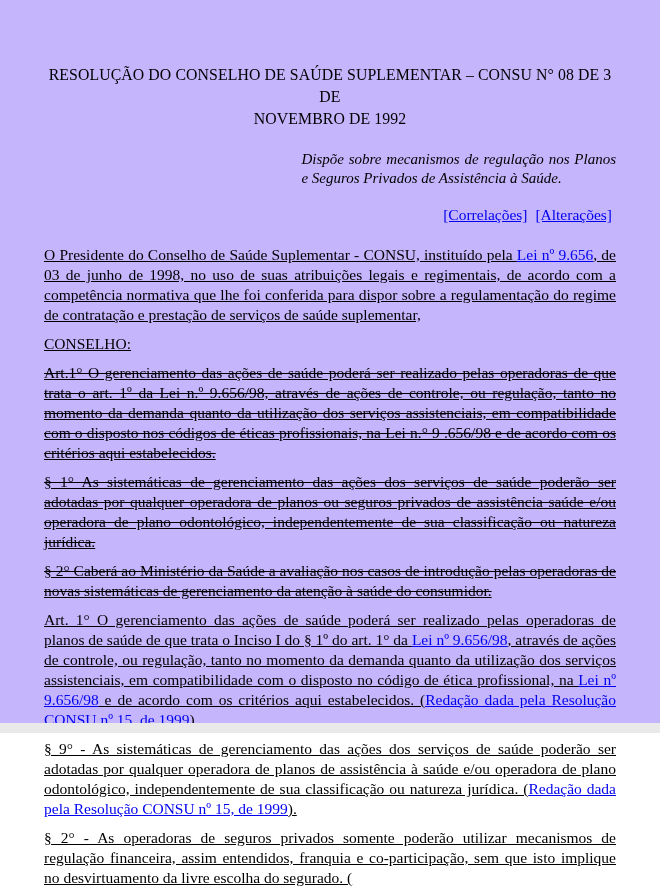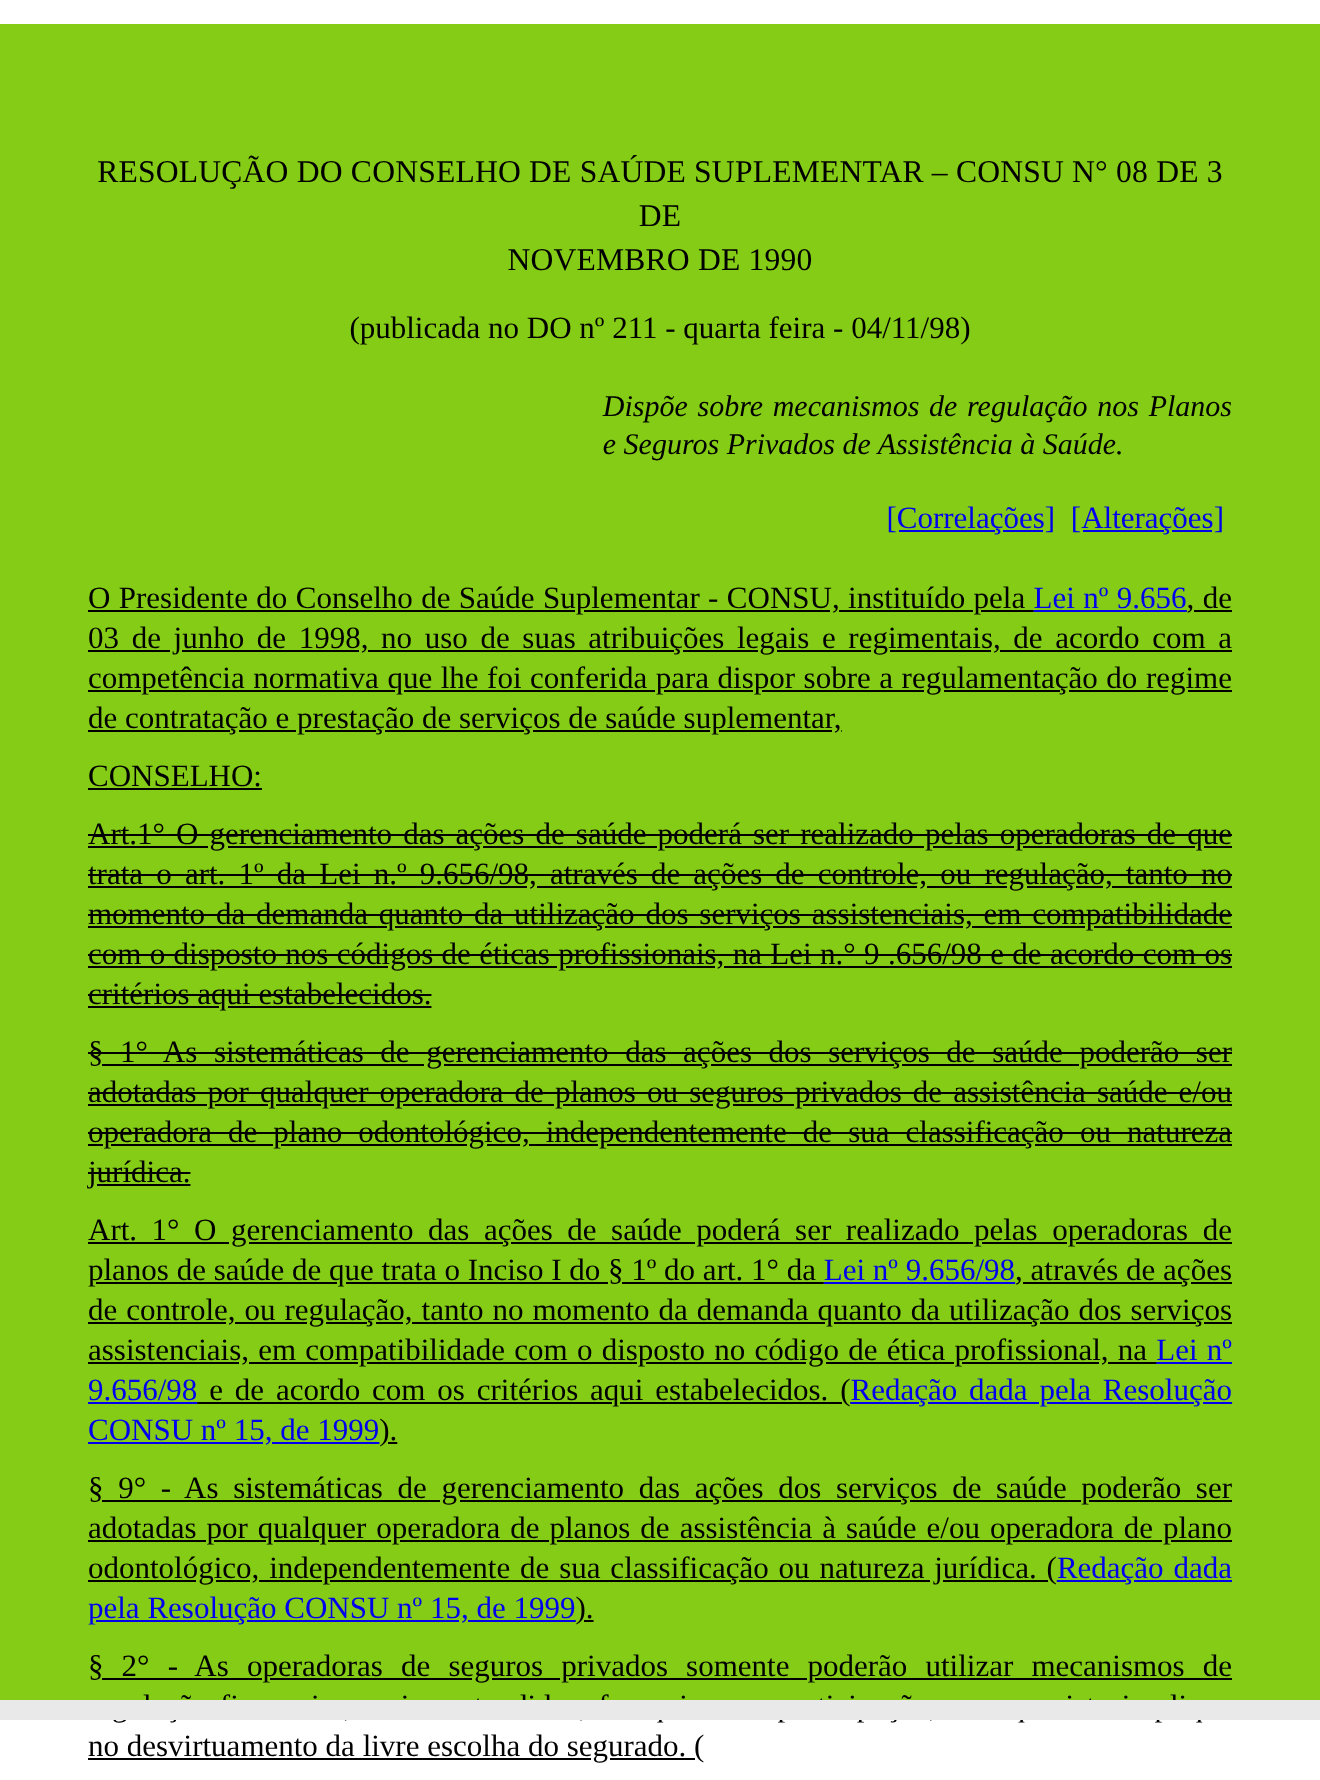--- a/index.html
+++ b/index.html
@@ -5,23 +5,22 @@
   html, body { margin: 0; padding: 0; }
   body {
     width: 660px; height: 890px;
     background: #ffffff;
     color: #000000;
     font-family: "Liberation Serif", "DejaVu Serif", serif;
     overflow: hidden;
   }
   .page {
     position: relative;
-    width: 660px; height: 848px;
-    background: #84cc16;
-    margin-top: 12px;
+    width: 660px; height: 733px;
+    background: #c4b5fd;
   }
   .content {
     padding: 64px 44px 0 44px;
   }
   .doc-title {
     margin: 0;
     font-size: 15.8px;
     font-weight: normal;
     line-height: 22px;
     text-align: center;
@@ -71,37 +70,37 @@
   }
 </style>
 </head>
 <body>
 
 <div class="page">
   <div class="content">
 
     <h1 class="doc-title">
       <div>RESOLUÇÃO DO CONSELHO DE SAÚDE SUPLEMENTAR – CONSU N° 08 DE 3 DE</div>
-      <div>NOVEMBRO DE 1990</div>
+      <div>NOVEMBRO DE 1992</div>
     </h1>
 
-    <p class="pub-line">(publicada no DO nº 211 - quarta feira - 04/11/98)</p>
 
     <p class="epigraph">Dispõe sobre mecanismos de regulação nos Planos e Seguros Privados de Assistência à Saúde.</p>
 
     <p class="top-links">
       <a>[Correlações]</a>
       <a>[Alterações]</a>
     </p>
 
     <div class="doc-body" id="doc-body">
         <p><span>O Presidente do Conselho de Saúde Suplementar - CONSU, instituído pela </span><a class="doclink">Lei nº 9.656</a><span>, de 03 de junho de 1998, no uso de suas atribuições legais e regimentais, de acordo com a competência normativa que lhe foi conferida para dispor sobre a regulamentação do regime de contratação e prestação de serviços de saúde suplementar,</span></p>
         <p><span>CONSELHO:</span></p>
         <p class="strike"><span>Art.1° O gerenciamento das ações de saúde poderá ser realizado pelas operadoras de que trata o art. 1º da Lei n.º 9.656/98, através de ações de controle, ou regulação, tanto no momento da demanda quanto da utilização dos serviços assistenciais, em compatibilidade com o disposto nos códigos de éticas profissionais, na Lei n.° 9 .656/98 e de acordo com os critérios aqui estabelecidos.</span></p>
         <p class="strike"><span>§ 1° As sistemáticas de gerenciamento das ações dos serviços de saúde poderão ser adotadas por qualquer operadora de planos ou seguros privados de assistência saúde e/ou operadora de plano odontológico, independentemente de sua classificação ou natureza jurídica.</span></p>
+        <p class="strike"><span>§ 2° Caberá ao Ministério da Saúde a avaliação nos casos de introdução pelas operadoras de novas sistemáticas de gerenciamento da atenção à saúde do consumidor.</span></p>
         <p><span>Art. 1° O gerenciamento das ações de saúde poderá ser realizado pelas operadoras de planos de saúde de que trata o Inciso I do § 1º do art. 1° da </span><a class="doclink">Lei nº 9.656/98</a><span>, através de ações de controle, ou regulação, tanto no momento da demanda quanto da utilização dos serviços assistenciais, em compatibilidade com o disposto no código de ética profissional, na </span><a class="doclink">Lei nº 9.656/98</a><span> e de acordo com os critérios aqui estabelecidos. (</span><a class="doclink">Redação dada pela Resolução CONSU nº 15, de 1999</a><span>).</span></p>
         <p><span>§ 9° - As sistemáticas de gerenciamento das ações dos serviços de saúde poderão ser adotadas por qualquer operadora de planos de assistência à saúde e/ou operadora de plano odontológico, independentemente de sua classificação ou natureza jurídica. (</span><a class="doclink">Redação dada pela Resolução CONSU nº 15, de 1999</a><span>).</span></p>
         <p><span>§ 2° - As operadoras de seguros privados somente poderão utilizar mecanismos de regulação financeira, assim entendidos, franquia e co-participação, sem que isto implique no desvirtuamento da livre escolha do segurado. (</span></p>
       </div>
 
   </div>
 
   <div class="bottom-strip"></div>
 </div>
 

